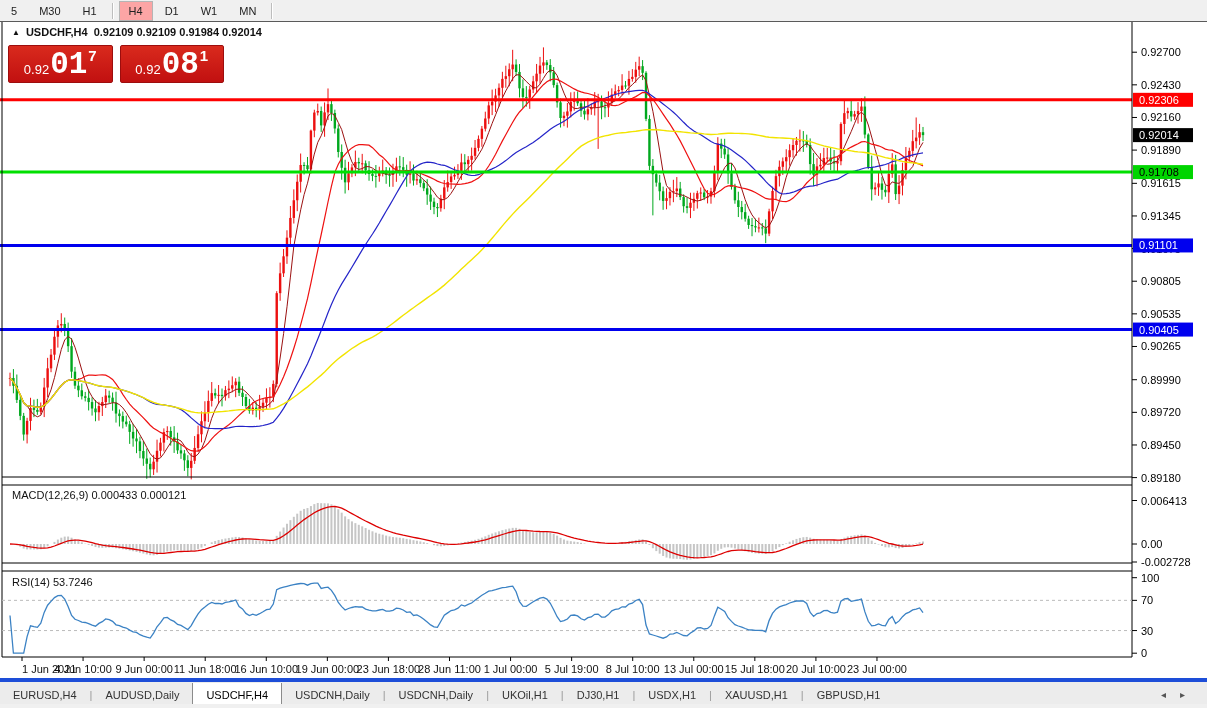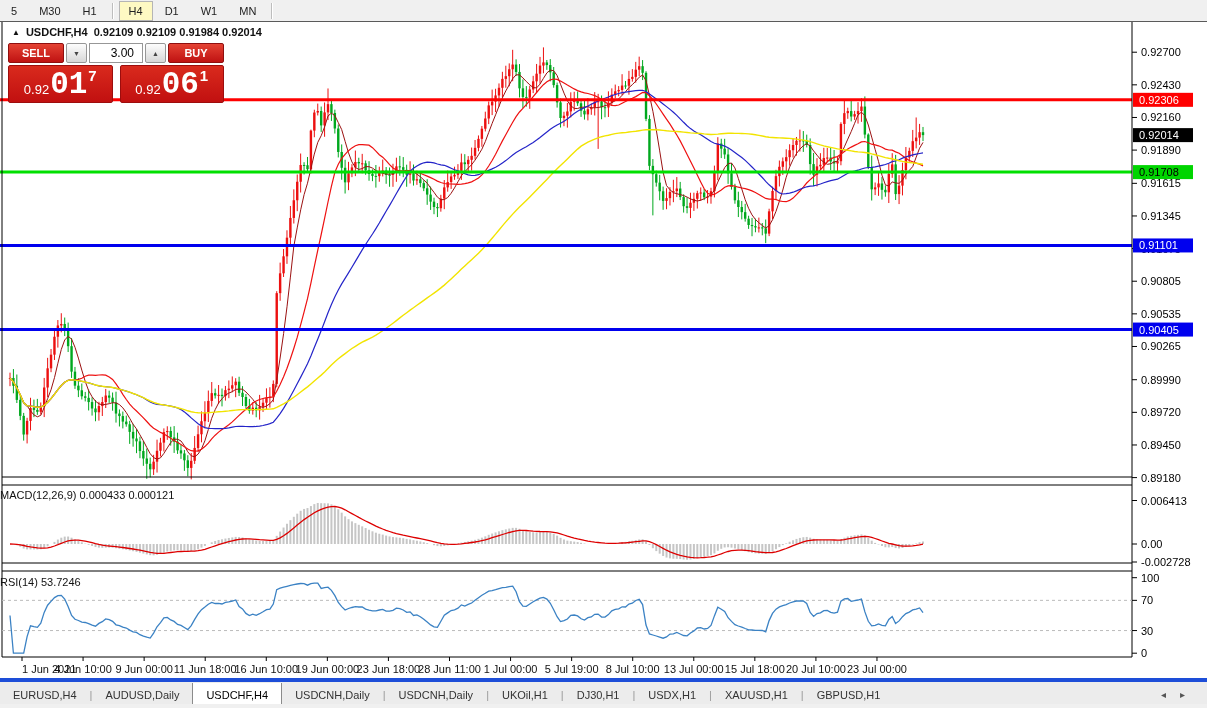--- a/index.html
+++ b/index.html
@@ -2,21 +2,21 @@
 <html><head>
 <meta charset="utf-8">
 <style>
   html,body{margin:0;padding:0;background:#fff;}
   #app{position:relative;width:1207px;height:708px;overflow:hidden;
        font-family:"Liberation Sans",sans-serif;background:#fff;}
   
   #tf-toolbar{position:absolute;left:0;top:0;width:1207px;height:21px;background:#f0f0f0;
     border-bottom:1px solid #5a5a5a;display:flex;align-items:center;font-size:11px;color:#222;}
   .tf-btn{padding:2px 9px;margin:0 1px;cursor:default;border:1px solid transparent;line-height:14px;}
-  .tf-btn.active{background:#fef9c3;border:1px solid #b5b5b5;}
+  .tf-btn.active{background:#fca5a5;border:1px solid #b5b5b5;}
   .tf-sep{width:1px;height:16px;background:#bdbdbd;border-right:1px solid #fff;margin:0 4px;}
   
   #chart-area{position:absolute;left:0;top:22px;width:1207px;height:656px;background:#fff;}
   #chart-svg{position:absolute;left:0;top:0;}
   #chart-title{position:absolute;left:12px;top:4px;font-size:11px;font-weight:bold;color:#111;
     display:flex;gap:6px;align-items:center;}
   #chart-title .tri{font-size:8px;}
   
   #trade-panel{position:absolute;left:8px;top:21px;width:216px;}
   #tp-row1{display:flex;height:20px;gap:2px;}
@@ -27,21 +27,21 @@
     border-radius:2px;color:#444;font-size:7px;display:flex;align-items:center;justify-content:center;cursor:pointer;}
   #tp-vol{flex:1;background:#fff;border:1px solid #979797;font-size:12px;color:#000;
     text-align:right;padding:0 8px 0 0;font-family:"Liberation Sans",sans-serif;min-width:0;}
   #tp-row2{display:flex;gap:7px;margin-top:2px;height:38px;}
   .tp-price{flex:1;background:linear-gradient(#d92a1d,#c11010);border:1px solid #9d0d0d;border-radius:2px;
     color:#fff;display:flex;align-items:flex-end;justify-content:center;padding-bottom:2px;}
   .tp-price .small{font-size:13px;font-weight:normal;margin:0 1px 3px 0;}
   .tp-price .big{font-size:31px;font-weight:bold;line-height:30px;font-family:Liberation Mono, monospace;}
   .tp-price .sup{font-size:15px;font-weight:bold;margin:1px 0 0 1px;align-self:flex-start;}
   
-  .ind-label{position:absolute;left:0;font-size:11px;color:#111;}
+  .ind-label{position:absolute;left:12px;font-size:11px;color:#111;}
   
   #tab-bar{position:absolute;left:0;top:678px;width:1207px;height:25px;background:#ececec;
     border-top:4px solid #1d4ed8;border-bottom:1px solid #8b8b8b;display:flex;align-items:stretch;
     font-size:11px;color:#333;}
   #tab-bar .tab{display:flex;align-items:center;padding:0 13px;cursor:pointer;white-space:nowrap;}
   #tab-bar .tab.active{background:#fff;border-left:1px solid #8b8b8b;border-right:1px solid #8b8b8b;
     color:#000;margin-top:1px;}
   #tab-bar .tab-sep{align-self:center;color:#9a9a9a;}
   #tab-scroll{margin-left:auto;display:flex;align-items:center;gap:14px;padding-right:22px;color:#555;font-size:10px;}
   #tab-scroll span{cursor:pointer;}
@@ -971,36 +971,29 @@
         </g>
       </svg>
 
     <div id="chart-title">
       <span class="tri">▲</span>
       <span>USDCHF,H4</span>
       <span>0.92109 0.92109 0.91984 0.92014</span>
     </div>
 
     <div id="trade-panel">
-      <div id="tp-row1">
-        <div class="tp-btn">SELL</div>
-        <div class="spin-btn">▼</div>
-        <input id="tp-vol" readonly="" value="3.00" style="">
-        <div class="spin-btn">▲</div>
-        <div class="tp-btn">BUY</div>
-      </div>
       <div id="tp-row2">
         <div class="tp-price">
           <span class="small">0.92</span>
           <span class="big">01</span>
           <span class="sup">7</span>
         </div>
         <div class="tp-price">
           <span class="small">0.92</span>
-          <span class="big">06</span>
+          <span class="big">08</span>
           <span class="sup">1</span>
         </div>
       </div>
     </div>
 
     <div class="ind-label" style="top:467px">MACD(12,26,9) 0.000433 0.000121</div>
     <div class="ind-label" style="top:554px">RSI(14) 53.7246</div>
   </div>
 
   <div id="tab-bar">

